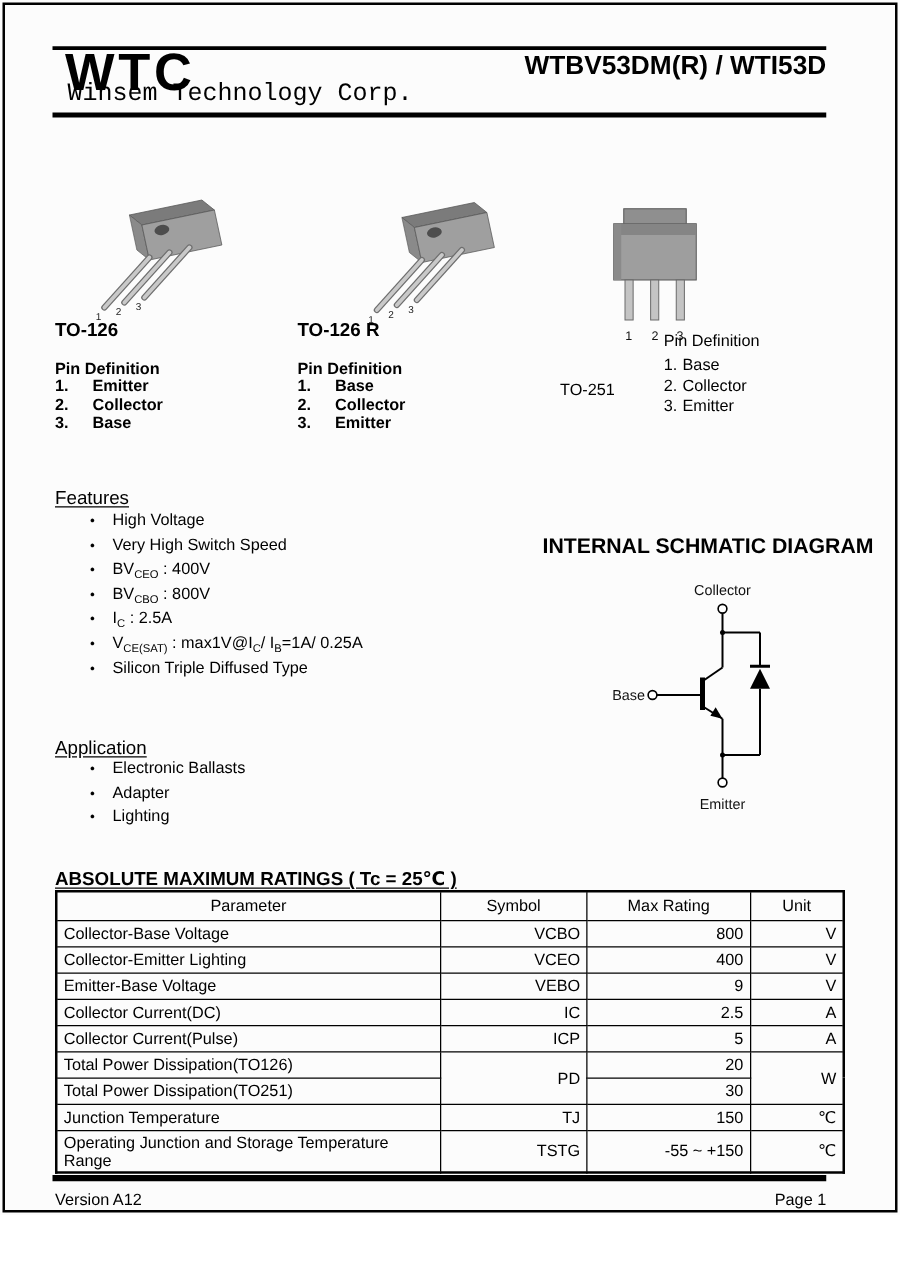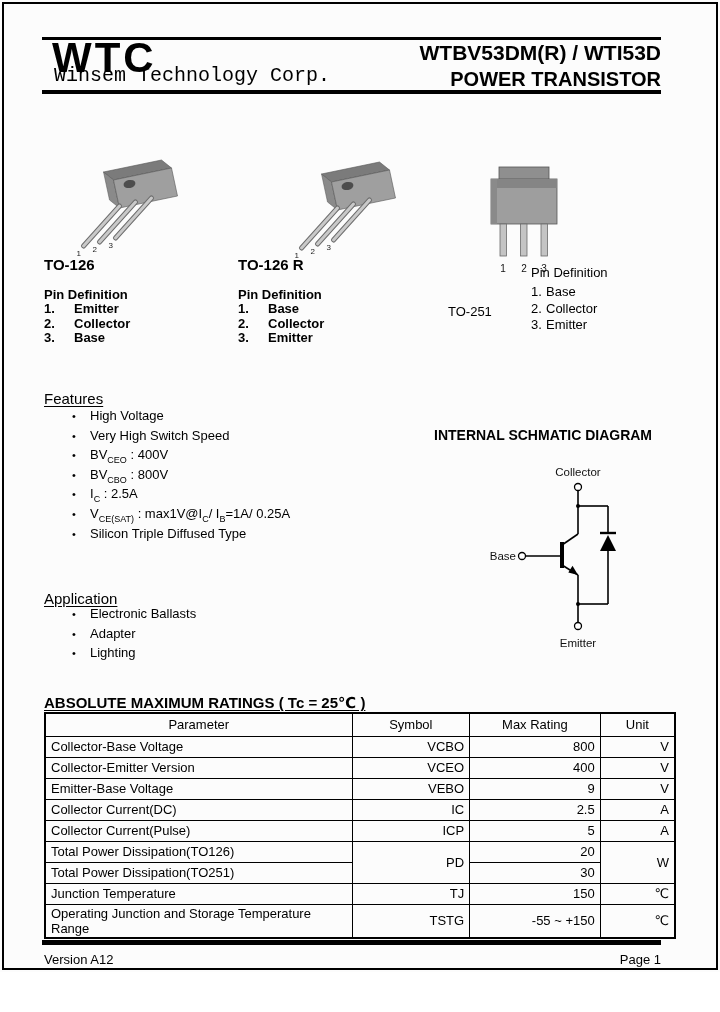--- a/index.html
+++ b/index.html
@@ -52,21 +52,21 @@
   #ratings-heading { left:44px; top:694px; font-weight:700; }
 
   
   #features-list { left:72px; top:408px; }
   #application-list { left:72px; top:606px; }
   .bullet-row { display:flex; align-items:baseline; height:19.6px; font-size:13px; }
   .bullet { width:18px; font-size:11px; }
   sub { font-size:9px; line-height:0; }
 
   
-  #schematic-title { left:434px; top:427px; font-size:14px; font-weight:700; }
+  #schematic-title { left:434px; top:427px; font-size:17px; font-weight:700; }
   #schematic-svg { left:455px; top:446px; }
 
   
   .ratings-table { left:44px; top:712px; width:632px; border-collapse:collapse; font-size:13px; border:2px solid #000; }
   .ratings-table th, .ratings-table td { border:1px solid #000; padding:1px 5px; font-weight:400; }
   .ratings-table th { height:23px; text-align:center; }
   .ratings-table td { height:21px; }
   td.col-param { text-align:left; }
   td.col-center { text-align:right; }
 
@@ -79,21 +79,20 @@
 <body>
 
 <div class="page">
   <div class="page-border"></div>
 
   <div class="abs bar rule-top"></div>
   <div class="abs logo">WTC</div>
   <div class="abs company">Winsem Technology Corp.</div>
   <div class="abs part-block">
     <div class="part">WTBV53DM(R) / WTI53D</div>
-    <div class="product">POWER TRANSISTOR</div>
   </div>
   <div class="abs bar rule-mid"></div>
 
 
   <svg class="abs" id="pkg1-svg" width="150" height="112" viewBox="0 0 135 112">
     <g>
       <polygon points="50,22 108,10 118,18 60,30" fill="#7b7b7b" stroke="#555" stroke-width="0.6"></polygon>
       <polygon points="50,22 60,30 66,58 56,50" fill="#8a8a8a" stroke="#555" stroke-width="0.5"></polygon>
       <polygon points="60,30 118,18 124,46 66,58" fill="#9f9f9f" stroke="#555" stroke-width="0.6"></polygon>
       <ellipse cx="76" cy="34" rx="6" ry="4" fill="#4d4d4d" transform="rotate(-12 76 34)"></ellipse>
@@ -273,21 +272,21 @@
         </tr>
       </thead>
     <tbody id="ratings-body">
         <tr>
           <td class="col-param">Collector-Base Voltage</td>
           <td class="col-center">VCBO</td>
           <td class="col-center">800</td>
           <td class="col-center">V</td>
         </tr>
         <tr>
-          <td class="col-param">Collector-Emitter Version</td>
+          <td class="col-param">Collector-Emitter Lighting</td>
           <td class="col-center">VCEO</td>
           <td class="col-center">400</td>
           <td class="col-center">V</td>
         </tr>
         <tr>
           <td class="col-param">Emitter-Base Voltage</td>
           <td class="col-center">VEBO</td>
           <td class="col-center">9</td>
           <td class="col-center">V</td>
         </tr>

